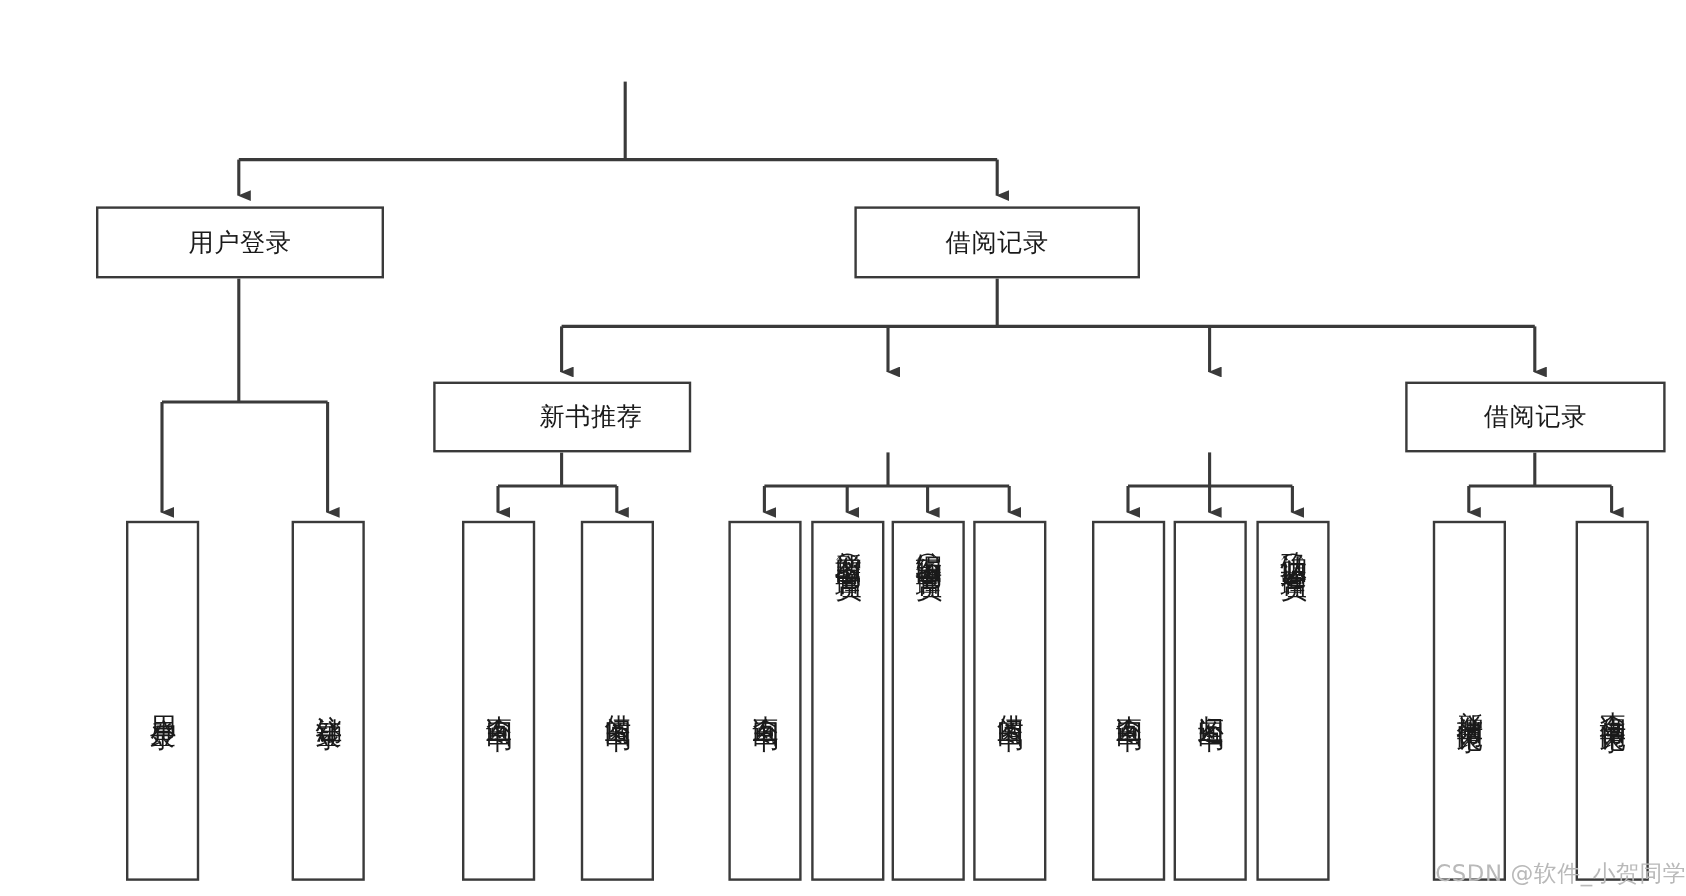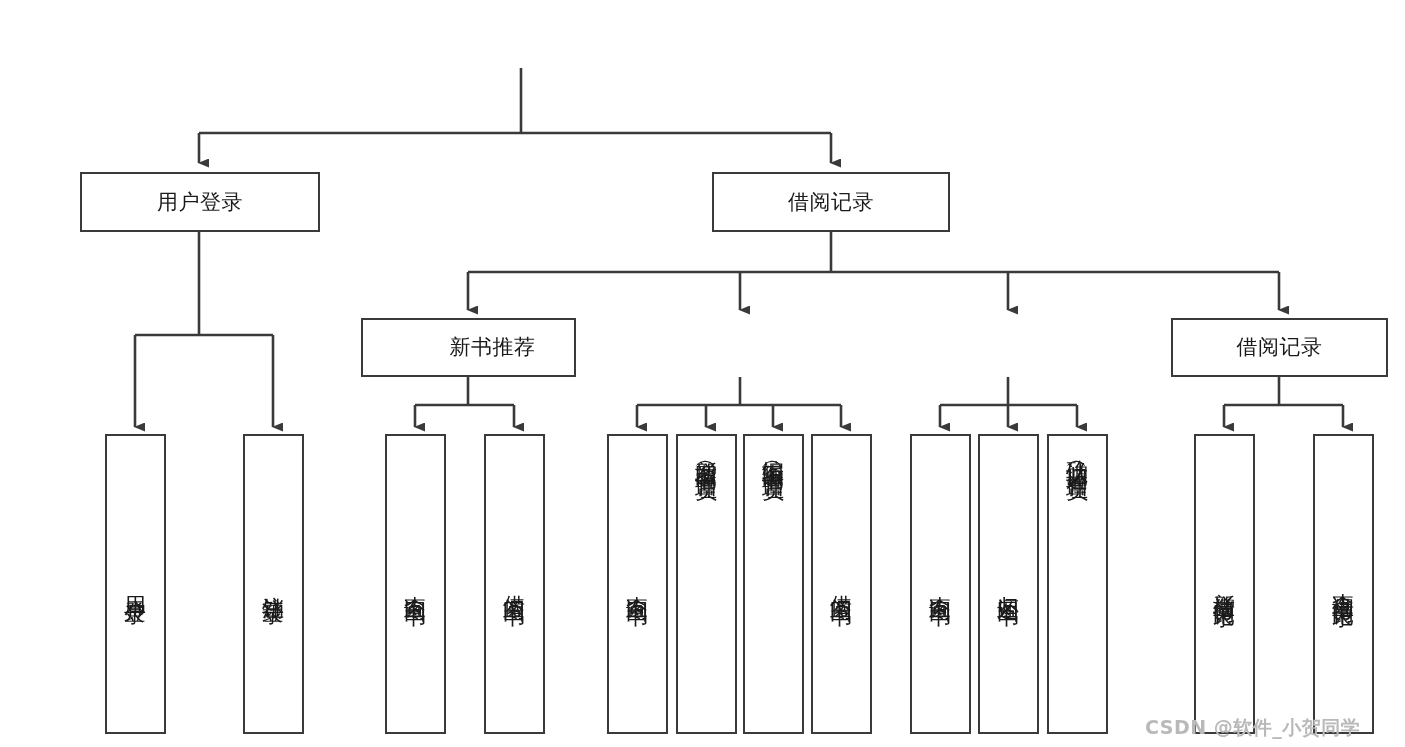--- a/index.html
+++ b/index.html
@@ -199,15 +199,15 @@
   </div>
 
   <div class="node vert center" style="left:1194px; top:434px; width:61px; height:300px;">
     <span class="label">新增借阅记录</span>
   </div>
 
   <div class="node vert center" style="left:1313px; top:434px; width:61px; height:300px;">
     <span class="label">查询借阅记录</span>
   </div>
 
-  <div class="watermark" style="left:1145px; top:715px;font-weight:bold;">CSDN @软件_小贺同学</div>
+  <div class="watermark" style="left:1196px; top:715px;">CSDN @软件_小贺同学</div>
 
 </div>
 
 </body></html>

